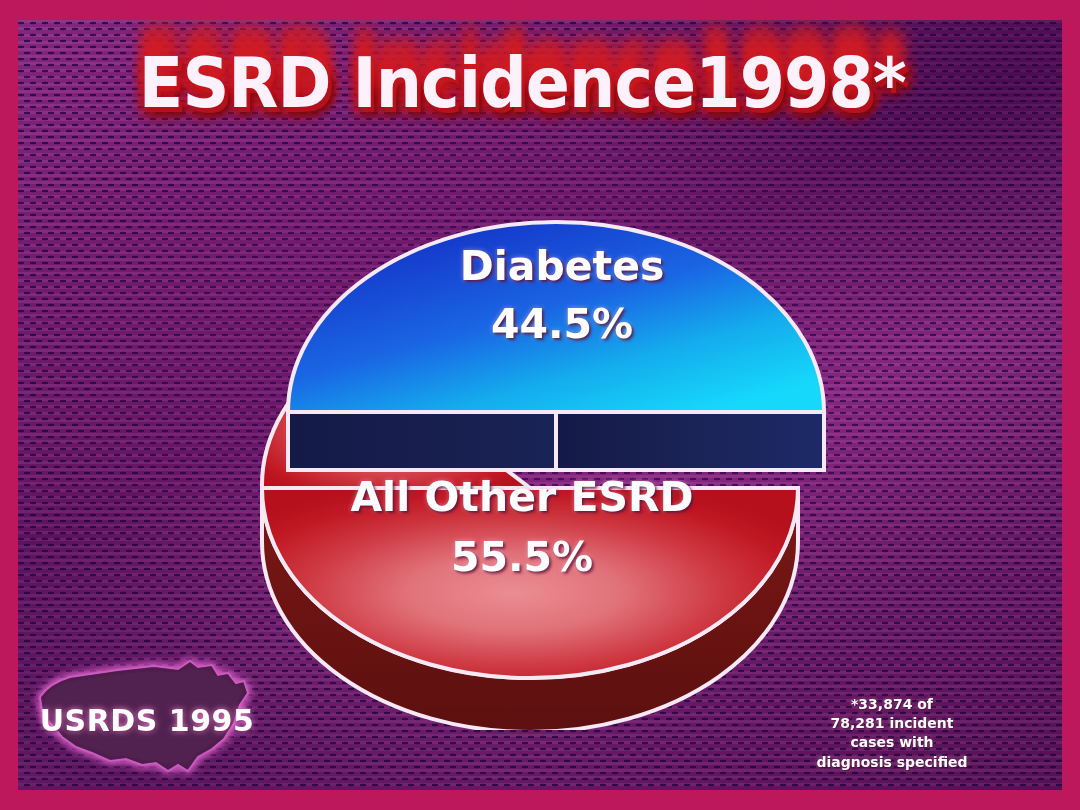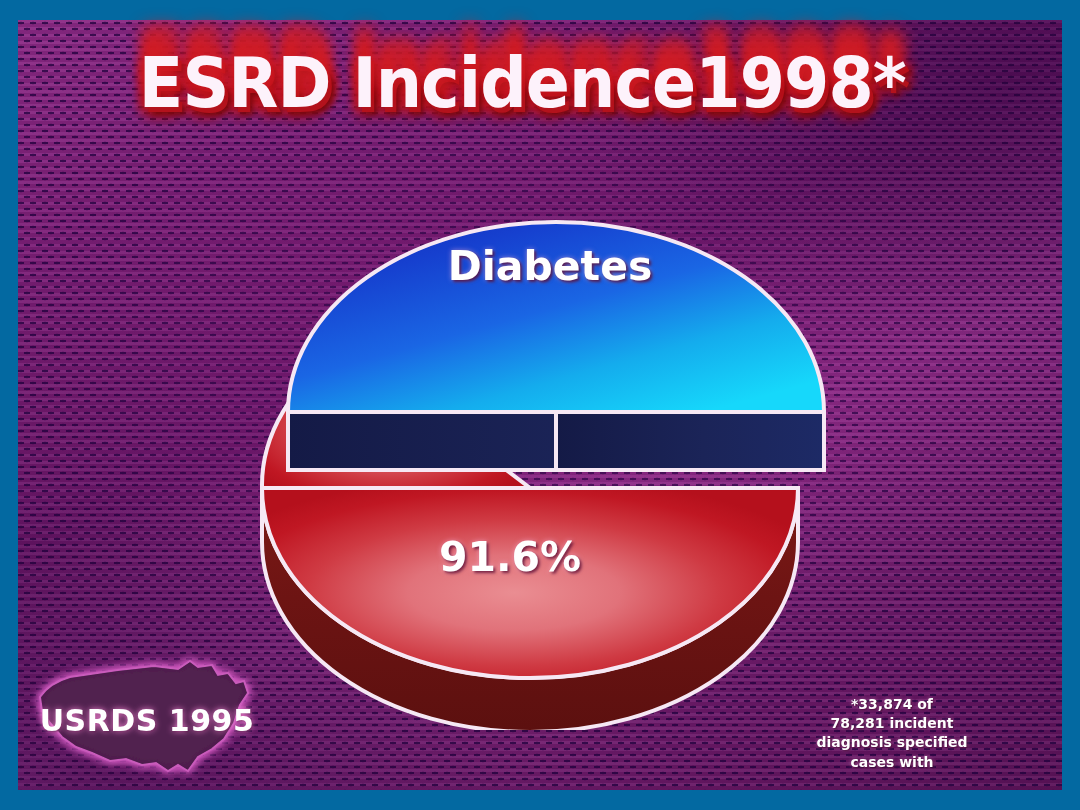--- a/index.html
+++ b/index.html
@@ -1,19 +1,19 @@
 <!DOCTYPE html>
 <html><head>
 <meta charset="utf-8">
 <style>
   html,body{margin:0;padding:0;background:#000;}
   body{width:1080px;height:810px;overflow:hidden;
        font-family:"Liberation Sans","DejaVu Sans",sans-serif;}
 
-  #slide{position:relative;width:1080px;height:810px;background:#0369a1;}
+  #slide{position:relative;width:1080px;height:810px;background:#be185d;}
 
   
   #panel{
     position:absolute;left:18px;top:20px;width:1044px;height:770px;
     background-color:#7a1f74;
     background-image:
       radial-gradient(ellipse 5px 2.5px at 3px 3px, rgba(30,0,60,.75) 0 60%, rgba(30,0,60,0) 61%),
       radial-gradient(ellipse 5px 2.5px at 9px 9px, rgba(30,0,60,.75) 0 60%, rgba(30,0,60,0) 61%),
       linear-gradient(180deg,rgba(255,255,255,.05) 0 50%, rgba(0,0,0,.07) 50% 100%),
       linear-gradient(155deg,#8c2a86 0%,#7d1f78 18%,#6a1668 42%,#8a2a84 60%,#6d1a6a 80%,#5b1259 100%);
@@ -52,20 +52,21 @@
   
   #pie{position:absolute;left:240px;top:170px;width:620px;height:560px;z-index:5;}
 
   
   .pielabel{
     position:absolute;z-index:7;text-align:center;
     font-family:"DejaVu Sans","Liberation Sans",sans-serif;
     font-weight:bold;color:#ffffff;
     text-shadow:2px 2px 3px rgba(80,0,40,.75), 0 0 5px rgba(255,180,220,.55);
     white-space:nowrap;
+    margin-left:12px;
   }
   #lbl-blue-name{left:340px;top:242px;width:420px;font-size:41px;}
   #lbl-blue-val {left:340px;top:300px;width:420px;font-size:41px;}
   #lbl-red-name {left:280px;top:473px;width:460px;font-size:41px;}
   #lbl-red-val  {left:280px;top:533px;width:460px;font-size:41px;}
 
   
   #footnote{
     position:absolute;right:38px;bottom:38px;width:300px;z-index:7;
     text-align:center;color:#ffffff;
@@ -139,27 +140,29 @@
 
         <path d="M 48,242 L 316,242 L 584,242 L 584,300 L 316,300 L 48,300 Z" fill="url(#gBlueSide)" stroke="#f6e8f4" stroke-width="4"></path>
         <path d="M 316,242 L 584,242 L 584,300 L 316,300 Z" fill="url(#gBlueSide)" stroke="#f6e8f4" stroke-width="4"></path>
 
         <path d="M 48,242 A 268,190 0 0 1 584,242 Z" fill="url(#gBlueTop)" stroke="#f6e8f4" stroke-width="4"></path>
       </g>
     </svg>
   </div>
 
   <div class="pielabel" id="lbl-blue-name">Diabetes</div>
-  <div class="pielabel" id="lbl-red-val">91.6%</div>
+  <div class="pielabel" id="lbl-blue-val">44.5%</div>
+  <div class="pielabel" id="lbl-red-name">All Other ESRD</div>
+  <div class="pielabel" id="lbl-red-val">55.5%</div>
 
   <div id="footnote">
     <div>*33,874 of</div>
     <div>78,281 incident</div>
+    <div>cases with</div>
     <div>diagnosis specified</div>
-    <div>cases with</div>
   </div>
 
   <div id="logo">
     <svg width="250" height="135" viewBox="0 0 250 135">
       <defs>
         <filter id="mapGlow" x="-50%" y="-50%" width="200%" height="200%">
           <feGaussianBlur stdDeviation="5" result="b"></feGaussianBlur>
           <feFlood flood-color="#e361cf" flood-opacity=".95" result="c"></feFlood>
           <feComposite in="c" in2="b" operator="in" result="g"></feComposite>
           <feMerge>

